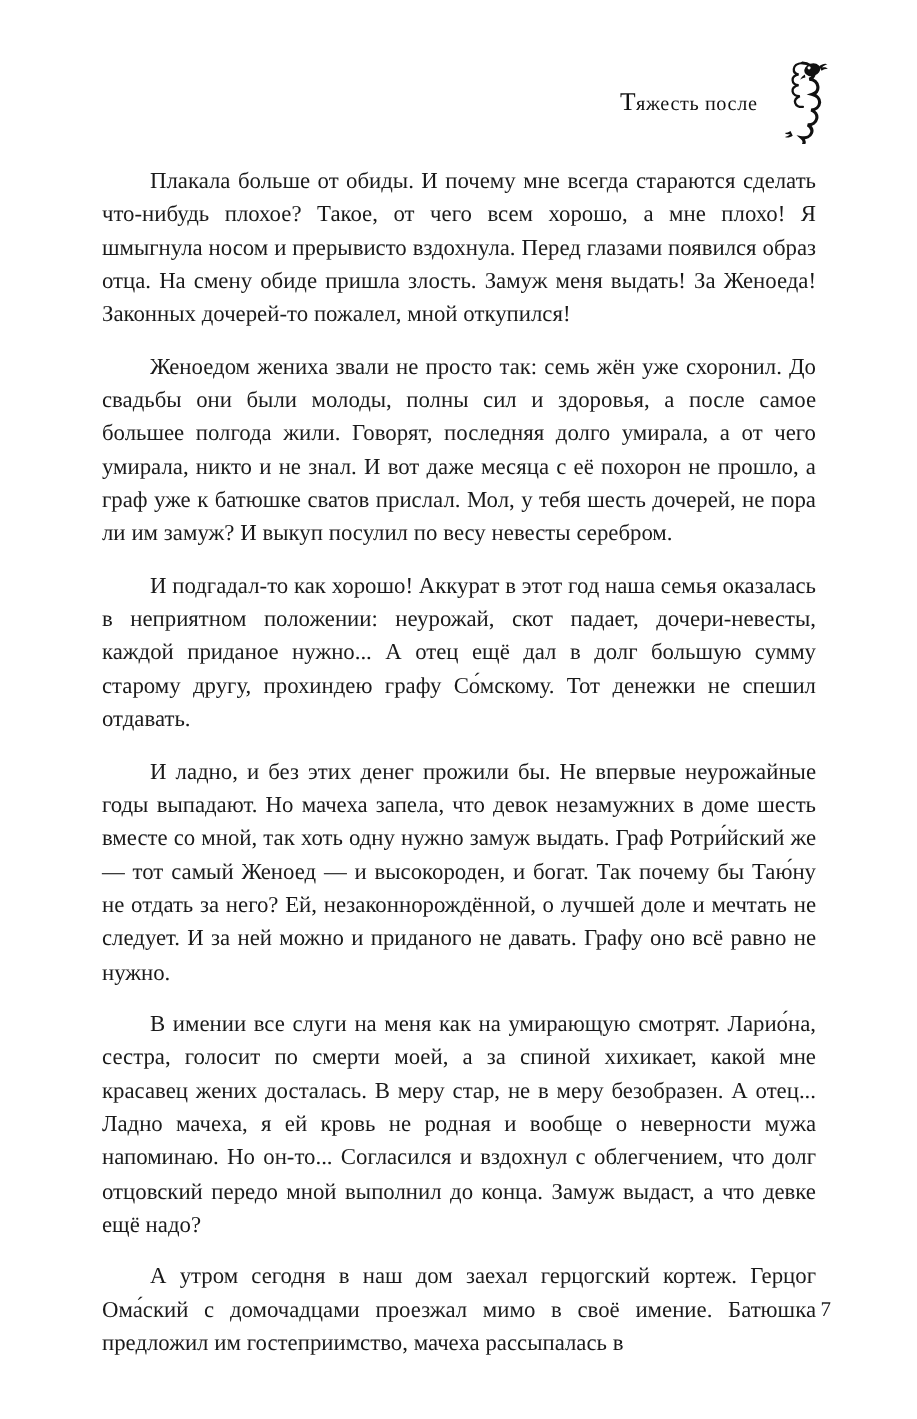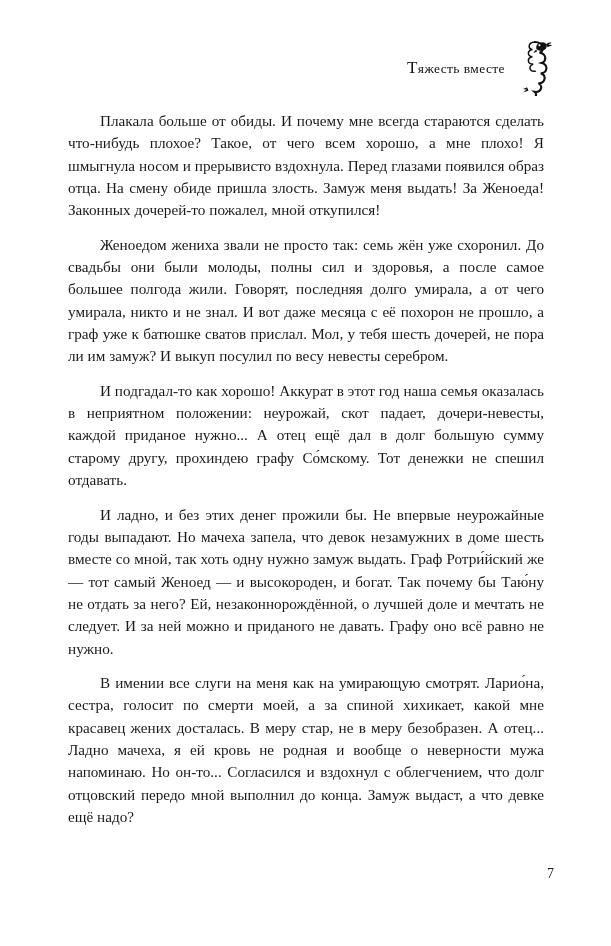--- a/index.html
+++ b/index.html
@@ -67,21 +67,21 @@
     font-size: 14px;
     color: #1a1a1a;
   }
 </style>
 </head>
 <body>
 
 <div class="page">
 
   <div class="header">
-    <div class="header-title"><span class="drop">Т</span><span>яжесть вместе</span></div>
+    <div class="header-title"><span class="drop">Т</span><span>яжесть после</span></div>
     <span class="ornament-wrap">
       <svg class="ornament" viewBox="0 0 38 56" xmlns="http://www.w3.org/2000/svg" aria-hidden="true">
         <g fill="#111111">
           <path d="M20 2c4 0 7 2.4 7.6 5.6.5 2.6-1 4.4-3 5.2 2.8.3 5.2 2 5.6 4.7.4 2.6-1.2 4.6-3.6 5.4 3 .7 5 2.9 4.8 5.6-.2 2.8-2.6 4.6-5.6 4.8 2.6 1 4.2 3.2 3.7 5.7-.5 2.6-3 4.3-6 4.2 2.2 1.3 3.3 3.4 2.5 5.5-.9 2.3-3.6 3.6-6.5 3.1 1.6 1.4 2 3.2 1 4.7-1.1 1.8-3.8 2.5-6.2 1.6 1.2 1.1 1.4 2.4.6 3.4" fill="none" stroke="#111111" stroke-width="2.1" stroke-linecap="round"></path>
           <path d="M20 2c-3.3.2-5.6 1.8-5.8 4-.2 2 1.3 3.3 3.2 3.6-2.4.5-4.1 2-4 3.9.1 1.9 1.8 3.1 4 3.3-2.6.6-4.3 2.2-4 4.2.3 2 2.4 3.2 4.8 3.1-2.3 1-3.6 2.7-3.1 4.5.5 1.9 2.8 3 5.2 2.6" fill="none" stroke="#111111" stroke-width="1.5" stroke-linecap="round"></path>
           <ellipse cx="26.5" cy="6.5" rx="5.4" ry="4.2" transform="rotate(-18 26.5 6.5)"></ellipse>
           <circle cx="24.4" cy="5.2" r="1.05" fill="#ffffff"></circle>
           <path d="M31 4.2c2.1-1.6 4.3-2.1 5.6-1.3-1.3.3-2.6 1-3.6 2.1 1.8-.4 3.3 0 3.9.9-1.4-.1-3 .4-4.2 1.3z"></path>
           <path d="M21.6 9.6c-1.6 1-2.8 2.3-3.1 3.5 1.1-.8 2.3-1.3 3.4-1.4z"></path>
           <path d="M13.5 50.5c-1.8 1.2-3.8 1.5-5.2.8 1.4-.3 2.7-1 3.6-2-1.6.4-3 .1-3.7-.7 1.3 0 2.7-.5 3.8-1.3z"></path>
@@ -89,17 +89,18 @@
       </svg>
     </span>
   </div>
 
   <div class="content">
     <p class="para">Плакала больше от обиды. И почему мне всегда стараются сделать что-нибудь плохое? Такое, от чего всем хорошо, а мне плохо! Я шмыгнула носом и прерывисто вздохнула. Перед глазами появился образ отца. На смену обиде пришла злость. Замуж меня выдать! За Женоеда! Законных дочерей-то пожалел, мной откупился!</p>
     <p class="para">Женоедом жениха звали не просто так: семь жён уже схоронил. До свадьбы они были молоды, полны сил и здоровья, а после самое большее полгода жили. Говорят, последняя долго умирала, а от чего умирала, никто и не знал. И вот даже месяца с её похорон не прошло, а граф уже к батюшке сватов прислал. Мол, у тебя шесть дочерей, не пора ли им замуж? И выкуп посулил по весу невесты серебром.</p>
     <p class="para">И подгадал-то как хорошо! Аккурат в этот год наша семья оказалась в неприятном положении: неурожай, скот падает, дочери-невесты, каждой приданое нужно... А отец ещё дал в долг большую сумму старому другу, прохиндею графу Со́мскому. Тот денежки не спешил отдавать.</p>
     <p class="para">И ладно, и без этих денег прожили бы. Не впервые неурожайные годы выпадают. Но мачеха запела, что девок незамужних в доме шесть вместе со мной, так хоть одну нужно замуж выдать. Граф Ротри́йский же — тот самый Женоед — и высокороден, и богат. Так почему бы Таю́ну не отдать за него? Ей, незаконнорождённой, о лучшей доле и мечтать не следует. И за ней можно и приданого не давать. Графу оно всё равно не нужно.</p>
     <p class="para">В имении все слуги на меня как на умирающую смотрят. Ларио́на, сестра, голосит по смерти моей, а за спиной хихикает, какой мне красавец жених досталась. В меру стар, не в меру безобразен. А отец... Ладно мачеха, я ей кровь не родная и вообще о неверности мужа напоминаю. Но он-то... Согласился и вздохнул с облегчением, что долг отцовский передо мной выполнил до конца. Замуж выдаст, а что девке ещё надо?</p>
+    <p class="para">А утром сегодня в наш дом заехал герцогский кортеж. Герцог Ома́ский с домочадцами проезжал мимо в своё имение. Батюшка предложил им гостеприимство, мачеха рассыпалась в</p>
   </div>
 
   <div class="page-number">7</div>
 
 </div>
 
 </body></html>

